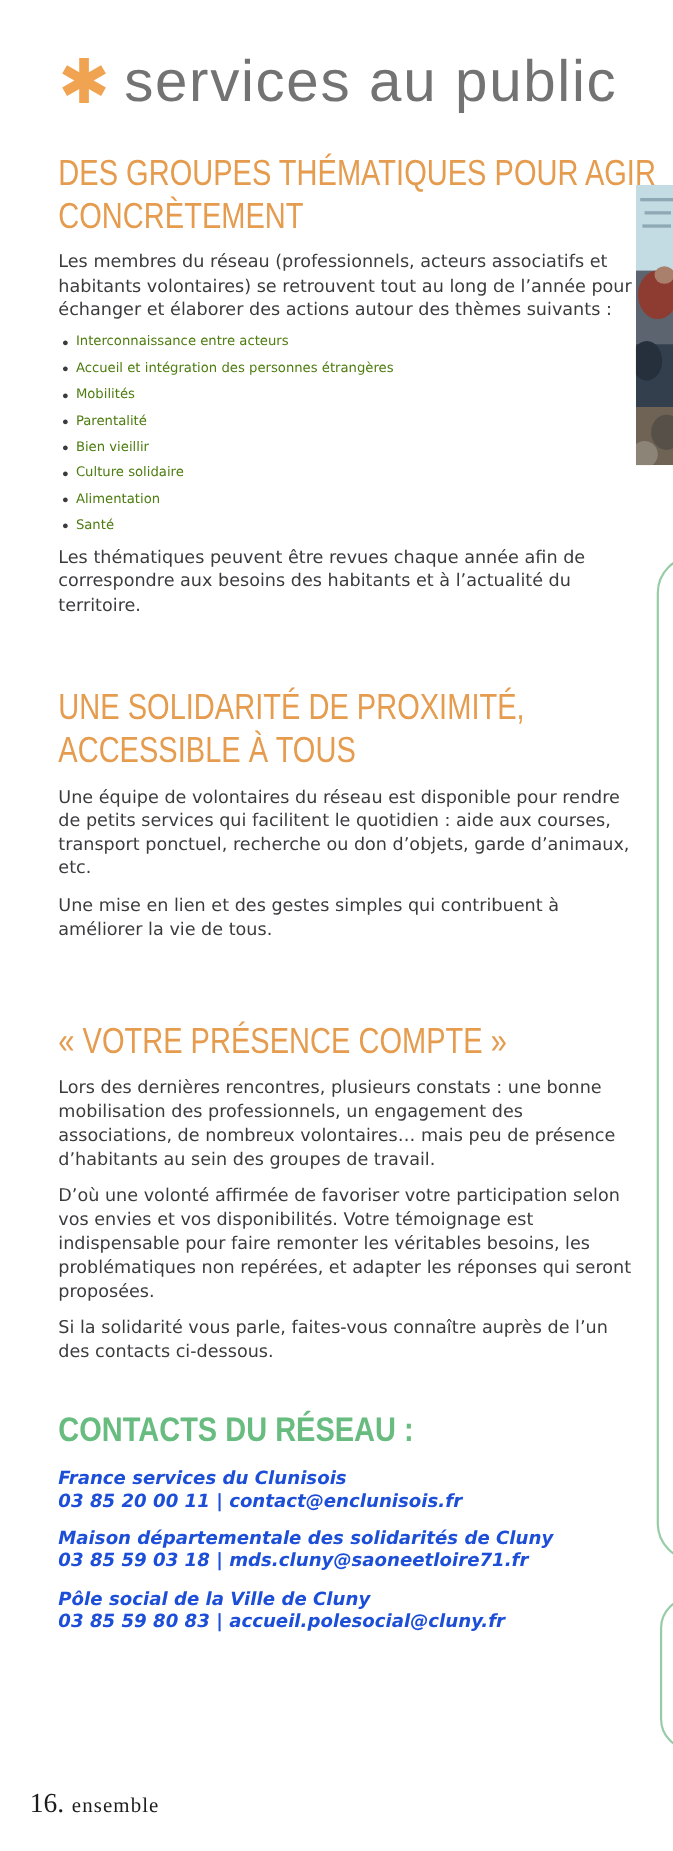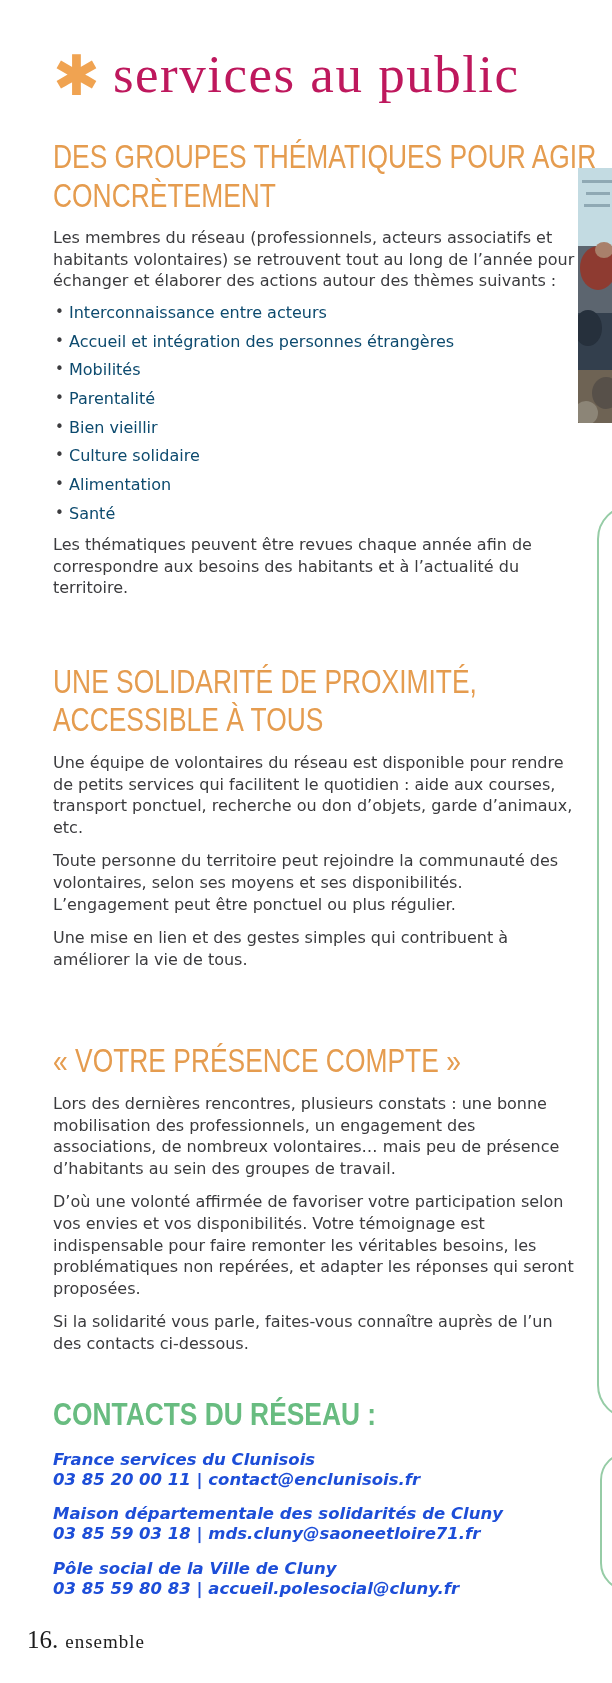--- a/index.html
+++ b/index.html
@@ -26,26 +26,26 @@
     margin-bottom: 34px;
   }
   .asterisk {
     color: #F0A351;
     font-size: 56px;
     line-height: 1.0;
     font-family: "DejaVu Sans", sans-serif;
     margin-top: 2px;
   }
   .title-text {
-    font-family: Liberation Serif, serif;
+    font-family: Liberation Sans, sans-serif;
     font-weight: 400;
     font-size: 53px;
     line-height: 1.08;
     letter-spacing: 1.5px;
-    color: #be185d;
+    color: #737373;
     white-space: nowrap;
   }
 
   
   .h-orange, .h-green {
     margin: 0;
     font-weight: 400;
     transform: scaleX(0.80);
     transform-origin: left top;
     font-family: "Liberation Sans", sans-serif;
@@ -75,23 +75,23 @@
     margin: 0 0 11px 0;
   }
   ul.topics {
     list-style: none;
     margin: 2px 0 11px 0;
     padding: 0;
   }
   ul.topics li {
     position: relative;
     padding-left: 16px;
-    font-size: 16px;
+    font-size: 12px;
     line-height: 1.2;
-    color: #0c4a6e;
+    color: #4d7c0f;
     margin-bottom: 9.5px;
   }
   ul.topics li::before {
     content: "\2022";
     position: absolute;
     left: 2px;
     top: 0;
     color: #3B3B3E;
     font-size: 15px;
   }
@@ -193,21 +193,20 @@
       </ul>
       <p class="body-p">Les thématiques peuvent être revues chaque année afin de correspondre aux besoins des habitants et à l’actualité du territoire.</p>
     </section>
 
     <section class="sec-solidarite">
       <h2 class="h-orange">
         <div class="hline">UNE SOLIDARITÉ DE PROXIMITÉ,</div>
         <div class="hline">ACCESSIBLE À TOUS</div>
       </h2>
       <p class="body-p">Une équipe de volontaires du réseau est disponible pour rendre de petits services qui facilitent le quotidien : aide aux courses, transport ponctuel, recherche ou don d’objets, garde d’animaux, etc.</p>
-      <p class="body-p">Toute personne du territoire peut rejoindre la communauté des volontaires, selon ses moyens et ses disponibilités. L’engagement peut être ponctuel ou plus régulier.</p>
       <p class="body-p">Une mise en lien et des gestes simples qui contribuent à améliorer la vie de tous.</p>
     </section>
 
     <section class="sec-presence">
       <h2 class="h-orange">
         <div class="hline">« VOTRE PRÉSENCE COMPTE »</div>
       </h2>
       <p class="body-p">Lors des dernières rencontres, plusieurs constats : une bonne mobilisation des professionnels, un engagement des associations, de nombreux volontaires… mais peu de présence d’habitants au sein des groupes de travail.</p>
       <p class="body-p">D’où une volonté affirmée de favoriser votre participation selon vos envies et vos disponibilités. Votre témoignage est indispensable pour faire remonter les véritables besoins, les problématiques non repérées, et adapter les réponses qui seront proposées.</p>
       <p class="body-p">Si la solidarité vous parle, faites-vous connaître auprès de l’un des contacts ci-dessous.</p>

